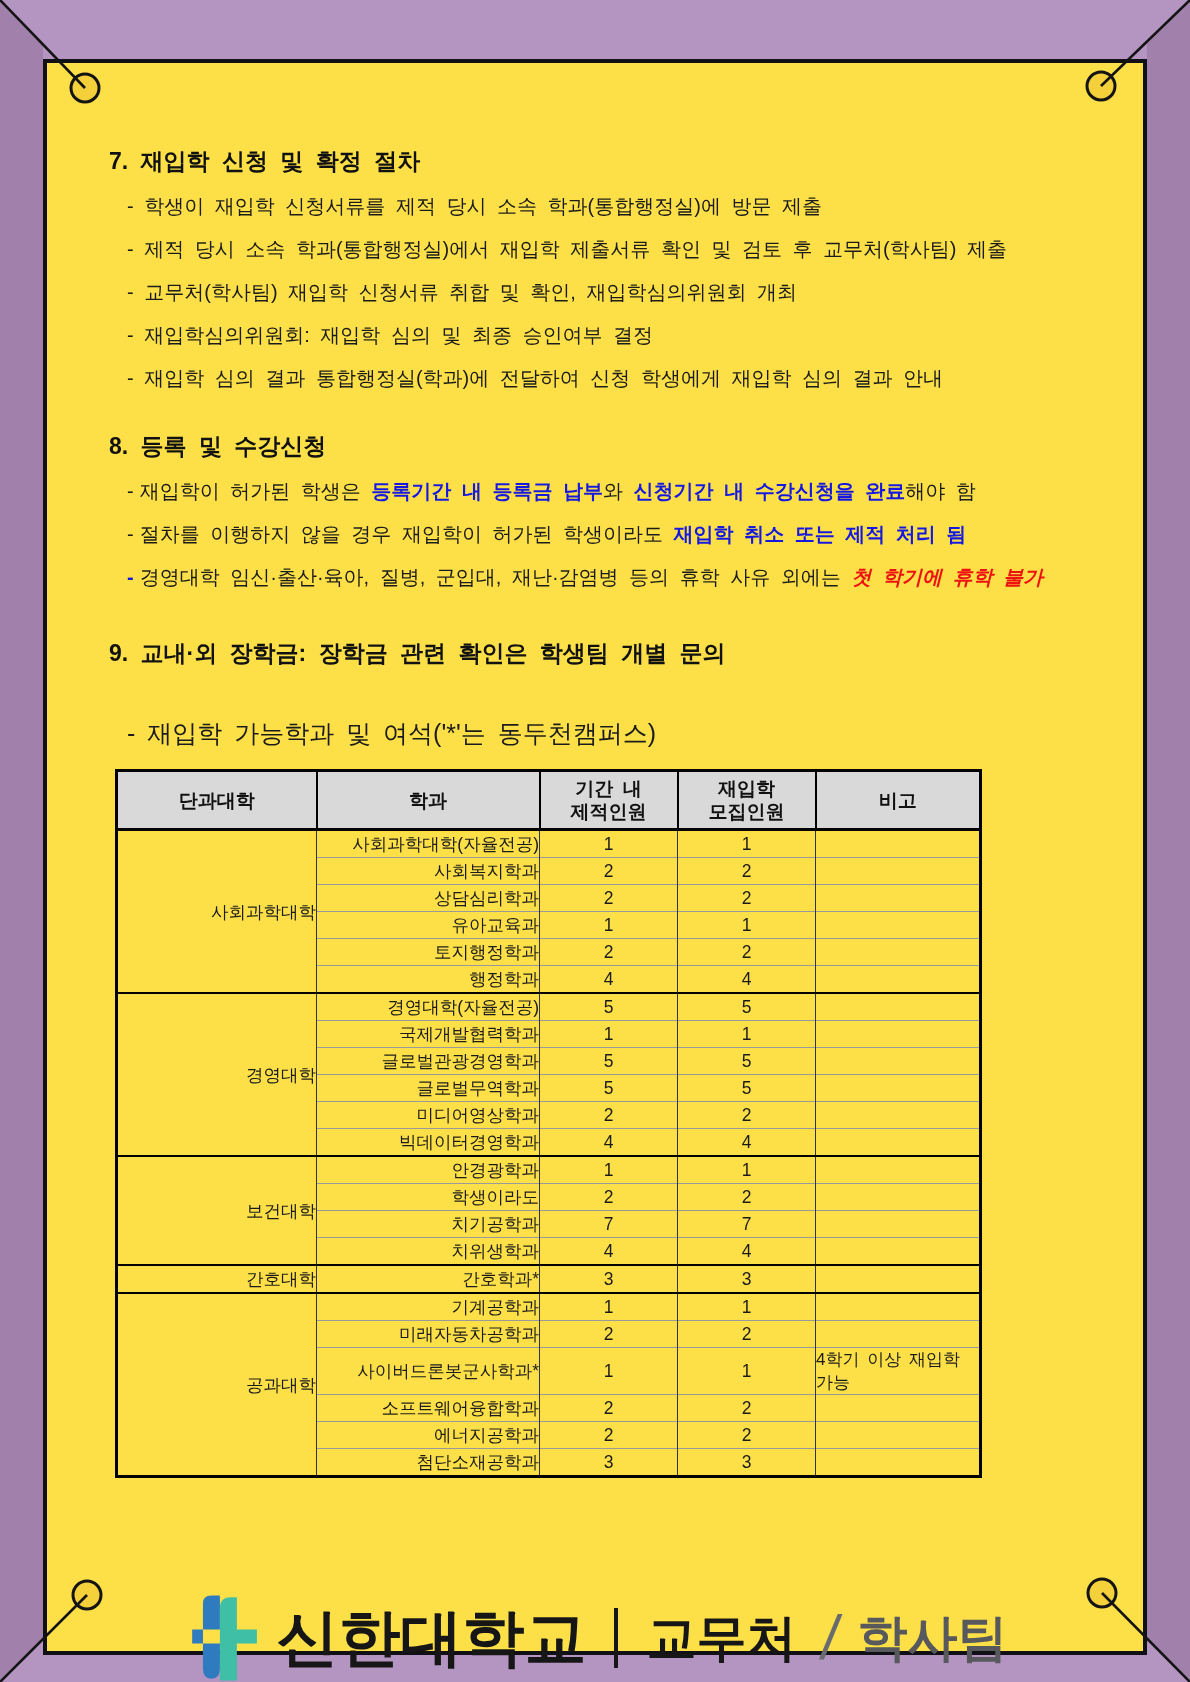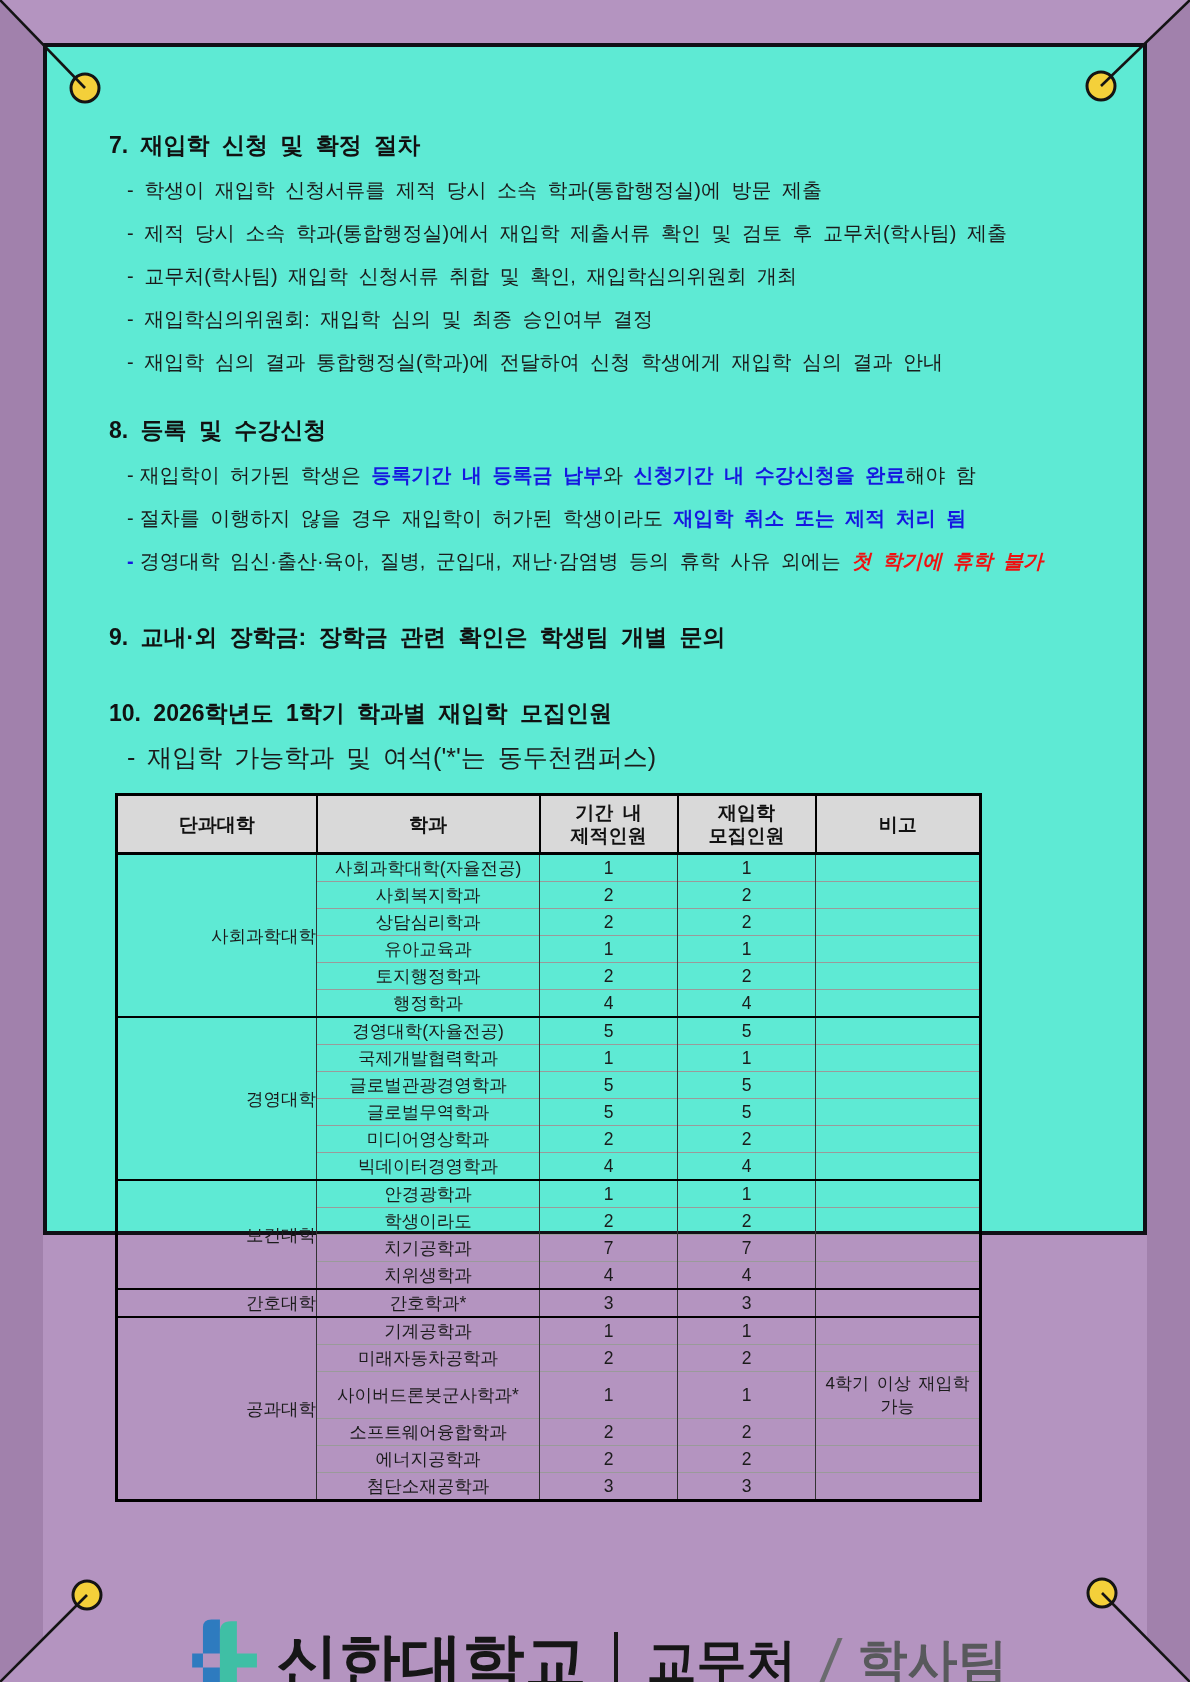--- a/index.html
+++ b/index.html
@@ -9,24 +9,24 @@
     overflow: hidden;
     font-family: "Liberation Sans", "DejaVu Sans", sans-serif;
     background: #ab8ab8;
   }
   .stage { position: absolute; inset: 0; }
   svg.bg, svg.overlay { position: absolute; left: 0; top: 0; }
   svg.overlay { pointer-events: none; z-index: 5; }
 
   .paper {
     position: absolute;
-    left: 43px; top: 43px;
-    width: 1104px; height: 1192px;
+    left: 43px; top: 59px;
+    width: 1104px; height: 1596px;
     box-sizing: border-box;
-    background: #5eead4;
+    background: #fde047;
     border: 4px solid #101016;
     z-index: 2;
   }
   .content {
     position: relative;
     padding: 82px 58px 0 62px;
     color: #161616;
   }
   .section { margin: 0 0 30px 0; }
   .section-title {
@@ -90,23 +90,23 @@
     height: 26px;
     padding: 0;
     vertical-align: middle;
     border-left: 1.5px solid #333;
     border-top: 1px solid #9a9a9a;
     color: #1b1b1b;
     word-spacing: 3px;
   }
   table.recruit tr.group-start td { border-top: 2px solid #000; }
   table.recruit td.c-college { text-align: right; padding-left: 12px; }
-  table.recruit td.c-dept    { text-align: center; }
+  table.recruit td.c-dept    { text-align: right; }
   table.recruit td.c-num     { text-align: center; }
-  table.recruit td.c-note    { text-align: center; font-size: 17px; }
+  table.recruit td.c-note    { text-align: left; font-size: 17px; }
 
   
   .footer {
     margin-top: 112px;
     display: flex;
     align-items: center;
     justify-content: center;
     gap: 16px;
   }
   .logo-mark { width: 74px; height: 96px; flex: 0 0 auto; }
@@ -174,21 +174,20 @@
             <div class="item"><span class="dash">-</span><span class="">절차를 이행하지 않을 경우 재입학이 허가된 학생이라도 </span><span class="em-blue">재입학 취소 또는 제적 처리 됨</span></div>
             <div class="item"><span class="dash blue">-</span><span class="">경영대학 임신·출산·육아, 질병, 군입대, 재난·감염병 등의 휴학 사유 외에는 </span><span class="em-red">첫 학기에 휴학 불가</span></div>
           </div>
       </div>
 
       <div class="section" style="margin-top:38px;">
         <div class="section-title">9. 교내·외 장학금: 장학금 관련 확인은 학생팀 개별 문의</div>
       </div>
 
       <div class="section" style="margin-top:44px; margin-bottom:0;">
-        <div class="section-title">10. 2026학년도 1학기 학과별 재입학 모집인원</div>
         <div class="subtitle-line">- 재입학 가능학과 및 여석('*'는 동두천캠퍼스)</div>
 
         <table class="recruit">
           <colgroup>
             <col class="w-college">
               <col class="w-dept">
               <col class="w-num">
               <col class="w-num">
               <col class="w-note">
           </colgroup>

